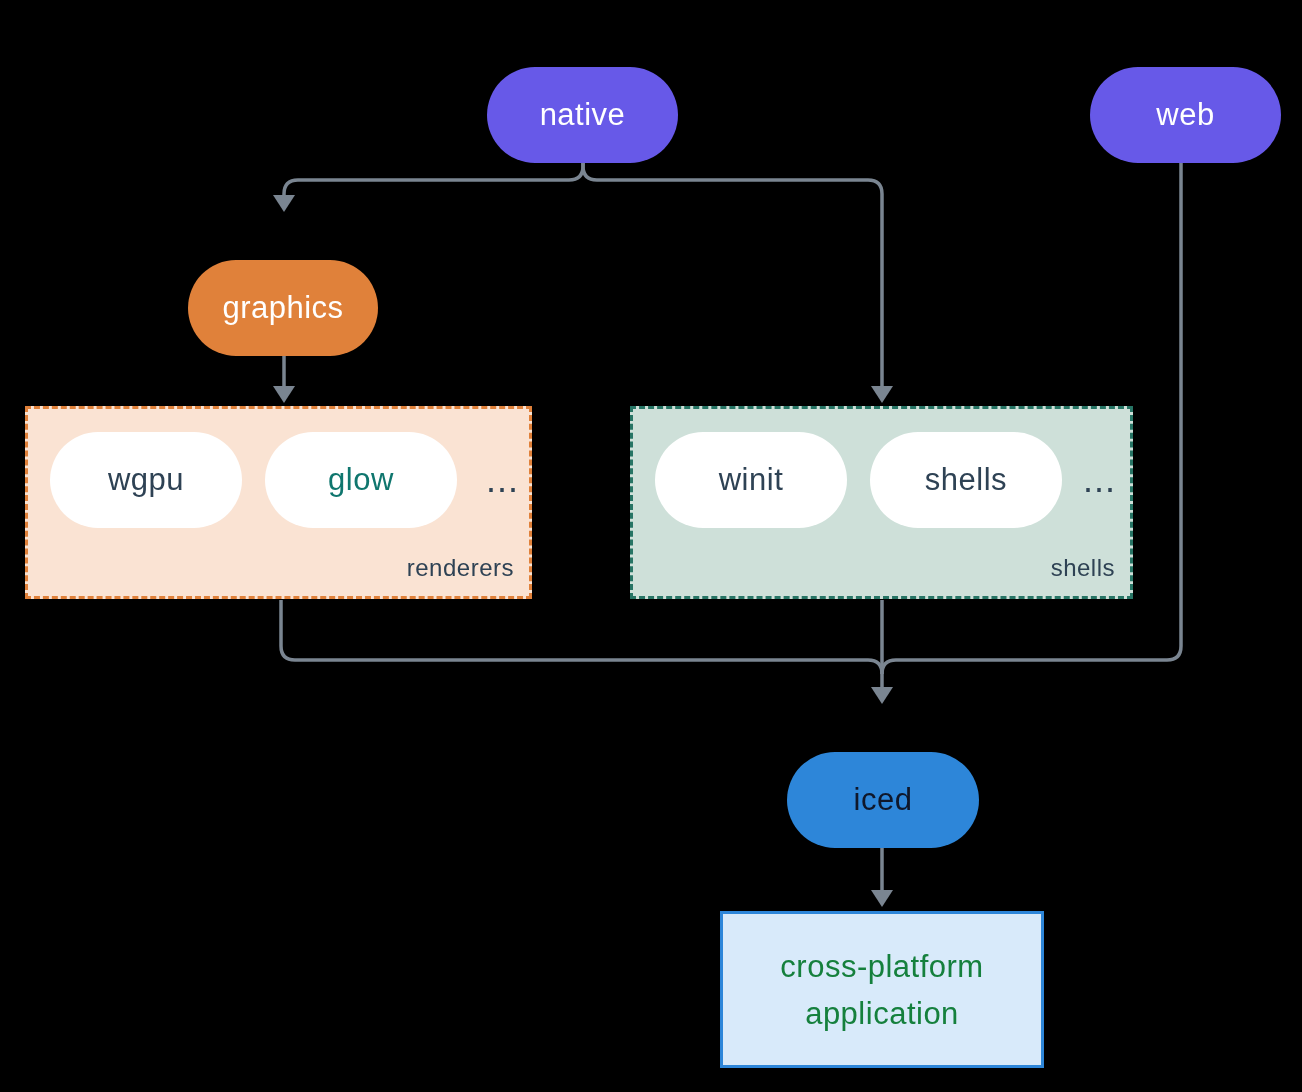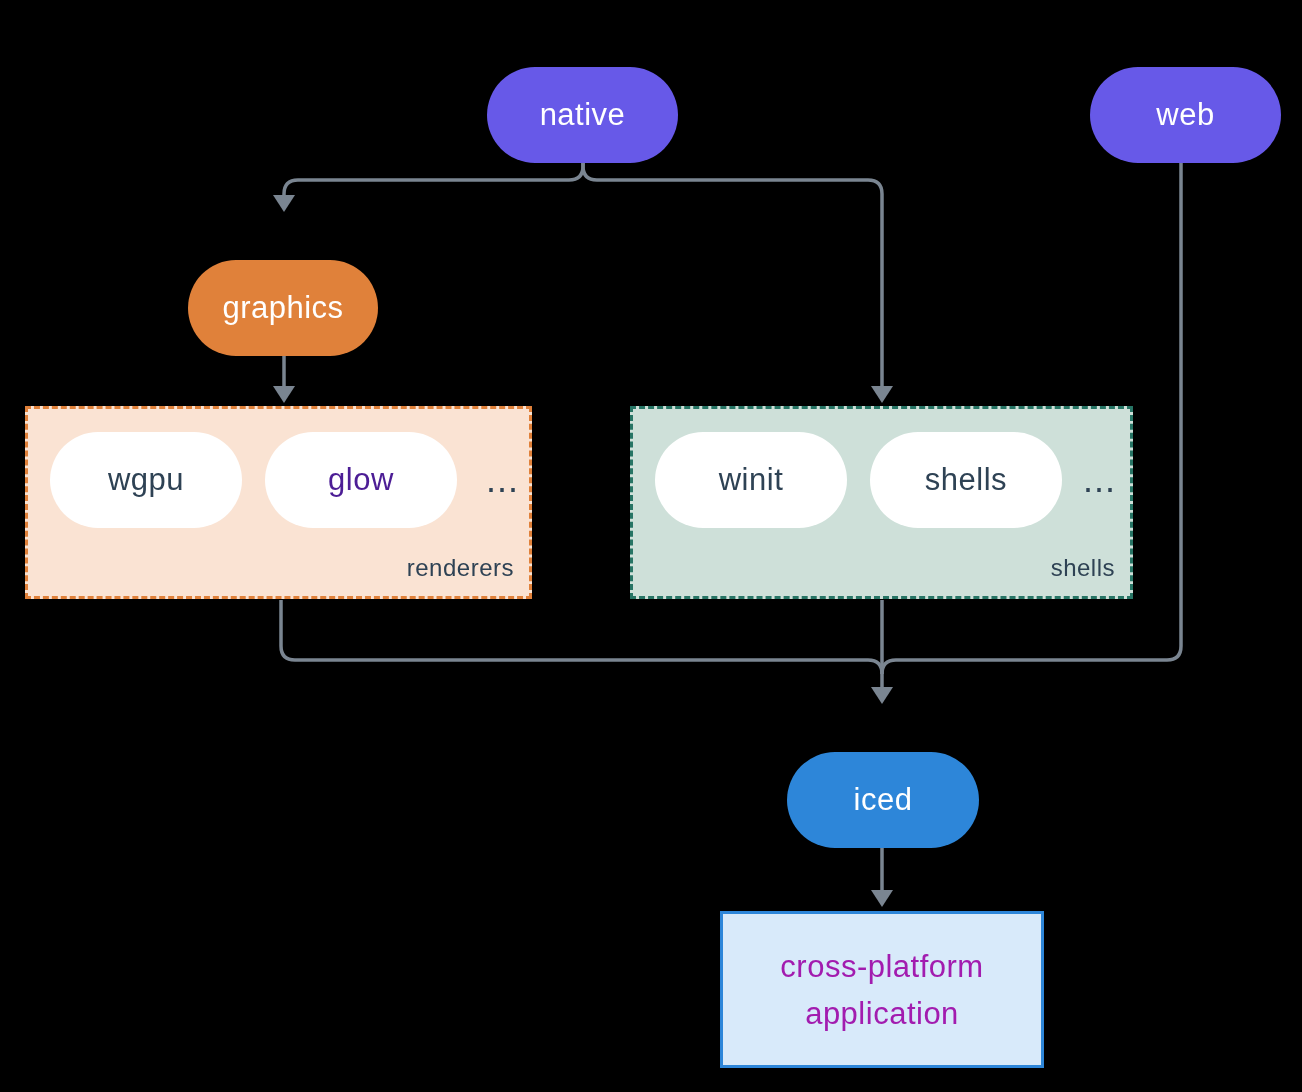--- a/index.html
+++ b/index.html
@@ -119,40 +119,40 @@
   </div>
 
   <div class="pill" style="left: 188px; top: 216px; width: 190px; background: rgb(224, 129, 58); color: rgb(255, 255, 255);">
     <span>graphics</span>
   </div>
 
   <div class="group-box" style="left: 25px; top: 406px; background: rgb(250, 227, 211); border-color: rgb(224, 129, 58); text-align: right;">
     <div class="chip" style="left: 22px; top: 23px; background: rgb(255, 255, 255); color: rgb(46, 66, 84);">
       <span>wgpu</span>
     </div>
-    <div class="chip" style="left: 237px; top: 23px; background: rgb(255, 255, 255); color: #4c1d95;">
+    <div class="chip" style="left: 237px; top: 23px; background: rgb(255, 255, 255); color: #0f766e;">
       <span>glow</span>
     </div>
     <div class="ellipsis" style="right: 10px; color: rgb(46, 66, 84);">...</div>
     <div class="group-label" style="color: rgb(46, 66, 84);">renderers</div>
   </div>
 
   <div class="group-box" style="left: 630px; top: 406px; width: 503px; background: rgb(206, 224, 217); border-color: rgb(39, 117, 101);">
     <div class="chip" style="left: 22px; top: 23px; background: rgb(255, 255, 255); color: rgb(46, 66, 84);">
       <span>winit</span>
     </div>
     <div class="chip" style="left: 237px; top: 23px; background: rgb(255, 255, 255); color: rgb(46, 66, 84);">
       <span>shells</span>
     </div>
     <div class="ellipsis" style="right: 14px; color: rgb(46, 66, 84);">...</div>
     <div class="group-label" style="color: rgb(46, 66, 84);">shells</div>
   </div>
 
-  <div class="pill" style="left: 787px; top: 708px; width: 192px; background: rgb(45, 134, 217); color: #ffffff;">
+  <div class="pill" style="left: 787px; top: 708px; width: 192px; background: rgb(45, 134, 217); color: #0f172a;">
     <span>iced</span>
   </div>
 
-  <div class="app-box" style="background: rgb(216, 234, 250); border-color: rgb(45, 134, 217); color: #a21caf;">
+  <div class="app-box" style="background: rgb(216, 234, 250); border-color: rgb(45, 134, 217); color: #15803d;">
     <span>cross-platform</span>
     <span>application</span>
   </div>
 
 </div>
 
 </body></html>

